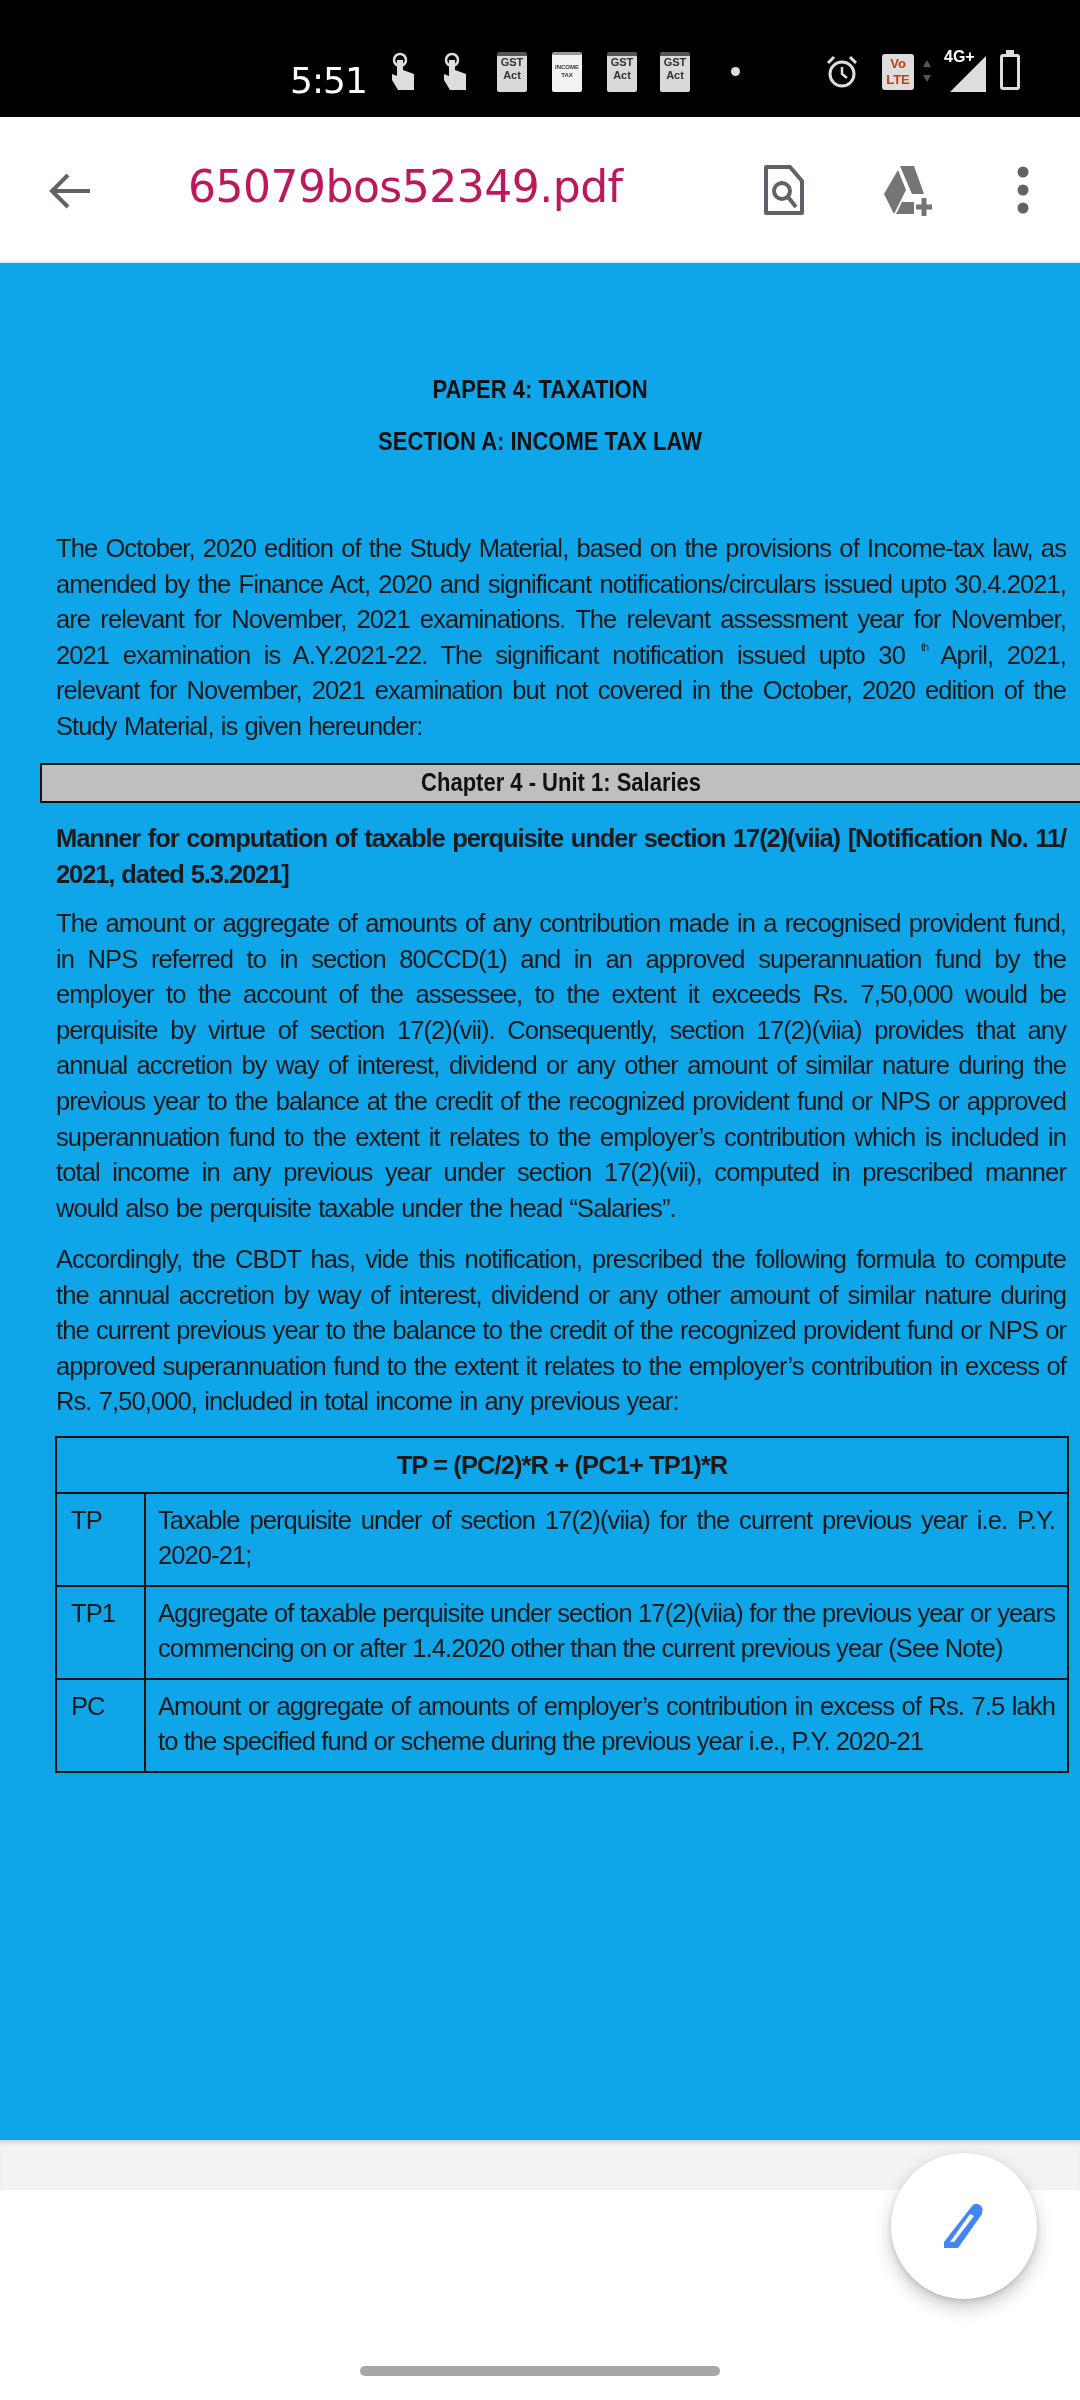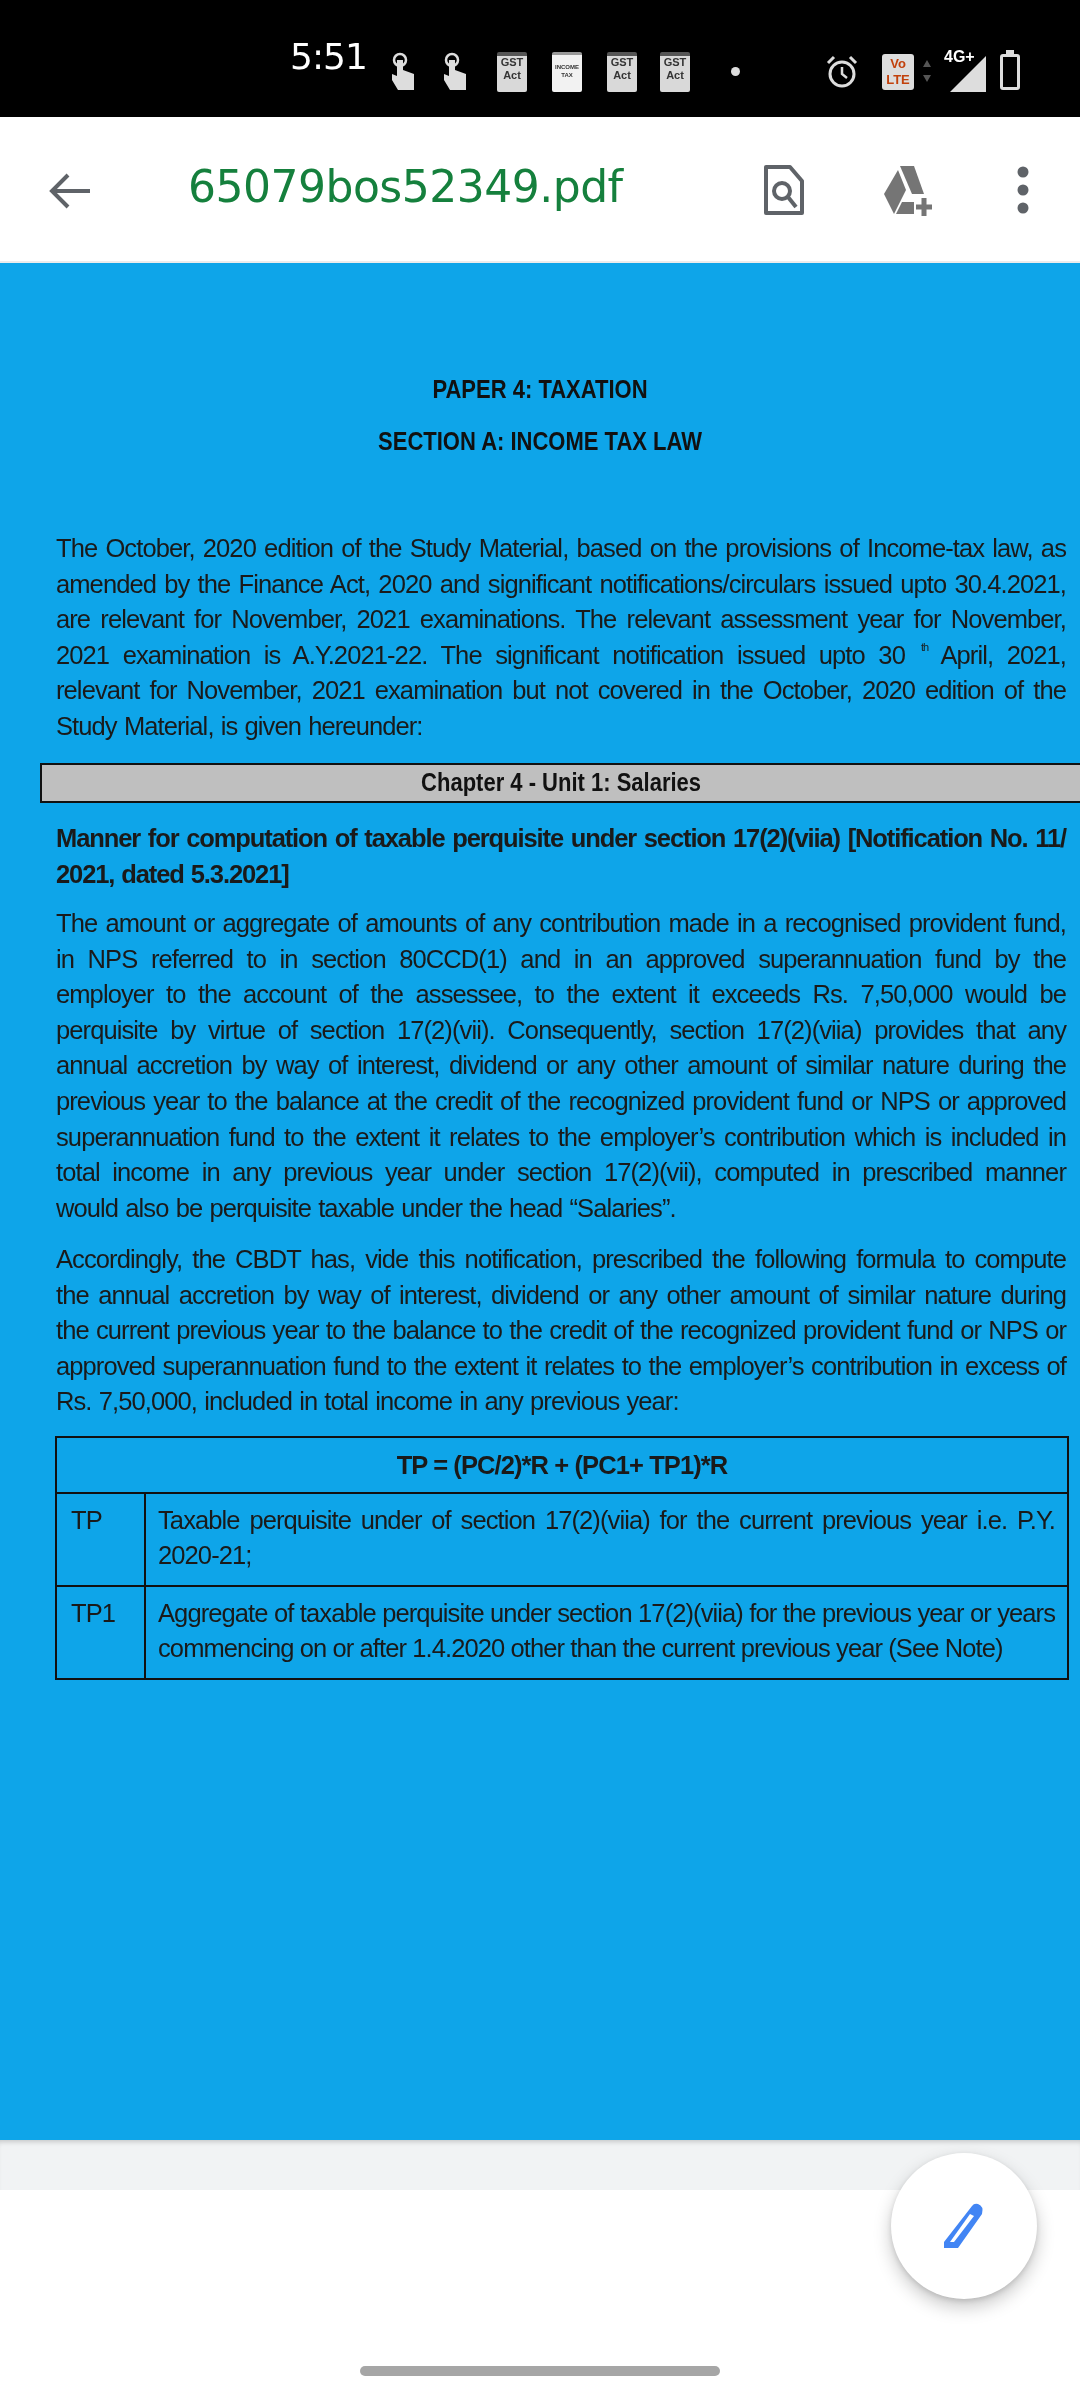--- a/index.html
+++ b/index.html
@@ -1,36 +1,36 @@
 <!DOCTYPE html>
 <html><head>
 <meta charset="utf-8">
 <style>
   * { box-sizing: border-box; margin: 0; padding: 0; }
   html, body { width: 1080px; height: 2400px; overflow: hidden; background: #ffffff; }
   body { position: relative; font-family: "Liberation Sans", sans-serif; }
 
   
   .status-bar { position: absolute; left: 0; top: 0; width: 1080px; height: 117px; background: #000; color: #fff; }
-  .status-bar .time { position: absolute; left: 290px; top: 36px; font-family: "DejaVu Sans", sans-serif; font-size: 36px; letter-spacing: -1px; color: #fff; }
+  .status-bar .time { position: absolute; left: 290px; top: 60px; font-family: "DejaVu Sans", sans-serif; font-size: 36px; letter-spacing: -1px; color: #fff; }
   .sb-icon { position: absolute; top: 52px; }
   .touch { width: 30px; height: 40px; }
   .book { width: 30px; height: 40px; background: #d9d9d9; border-top: 4px solid #555; border-radius: 2px; color: #333; font-family: "Liberation Sans Narrow","Liberation Sans", sans-serif; font-size: 11px; line-height: 13px; text-align: center; padding-top: 0; font-weight: bold; }
   .book.white { background: #f2f2f2; border-top: 3px solid #999; font-size: 6px; line-height: 8px; padding-top: 8px; }
   .dot { position: absolute; left: 731px; top: 67px; width: 9px; height: 9px; border-radius: 50%; background: #ddd; }
   .volte { position: absolute; left: 882px; top: 54px; width: 32px; height: 36px; background: #ddd; border-radius: 3px; color: #c2410c; font-size: 13px; font-weight: bold; line-height: 16px; text-align: center; padding-top: 2px; }
   .arrows { position: absolute; left: 902px; top: 58px; }
   .net-label { position: absolute; left: 944px; top: 48px; font-size: 16px; font-weight: bold; color: #fff; }
   .battery { position: absolute; left: 1000px; top: 54px; width: 20px; height: 36px; border: 3px solid #ddd; border-radius: 3px; }
   .battery::before { content: ""; position: absolute; left: 3px; top: -7px; width: 8px; height: 4px; background: #ddd; }
 
   
   .app-bar { position: absolute; left: 0; top: 117px; width: 1080px; height: 146px; background: #fff; border-bottom: 2px solid #ececec; box-shadow: 0 2px 3px rgba(0,0,0,0.06); }
   .back-btn { position: absolute; left: 40px; top: 44px; width: 60px; height: 60px; display: flex; align-items: center; justify-content: center; }
-  .file-title { position: absolute; left: 188px; top: 44px; font-family: "DejaVu Sans", sans-serif; font-size: 44px; color: #15803d; letter-spacing: -0.5px; }
+  .file-title { position: absolute; left: 188px; top: 44px; font-family: "DejaVu Sans", sans-serif; font-size: 44px; color: #be185d; letter-spacing: -0.5px; }
   .action { position: absolute; top: 38px; width: 70px; height: 70px; display: flex; align-items: center; justify-content: center; }
 
   
   .page { position: absolute; left: 0; top: 263px; width: 1080px; height: 1877px; background: #0ea5e9; }
   .h-center { position: absolute; left: 0; width: 1080px; text-align: center; font-family: "Liberation Sans", sans-serif; font-weight: bold; color: #111; font-size: 25px; transform: scaleX(0.88); }
   .black-bar { position: absolute; left: 42px; top: 212px; width: 1030px; height: 40px; background: #000; color: #fff; font-weight: bold; font-size: 25px; text-align: center; line-height: 40px; }
   .black-bar span { display: inline-block; transform: scaleX(0.88); }
   .para { position: absolute; left: 56px; width: 1010px; font-family: "Liberation Sans", sans-serif; font-size: 25.5px; line-height: 35.6px; color: #1a1a1a; text-align: justify; letter-spacing: -0.9px; word-spacing: 1px; }
   .para sup { font-size: 11px; vertical-align: top; line-height: 18px; margin-left: 16px; }
   .chapter-bar { position: absolute; left: 40px; top: 500px; width: 1042px; height: 40px; background: #bfbfbf; border: 2.5px solid #111; text-align: center; line-height: 35px; font-weight: bold; font-size: 25px; color: #111; }
@@ -154,20 +154,24 @@
       <td colspan="2" class="formula-cell">TP = (PC/2)*R + (PC1+ TP1)*R</td>
     </tr>
     <tr style="height:92px">
       <td class="term">TP</td>
       <td class="def">Taxable perquisite under of section 17(2)(viia) for the current previous year i.e. P.Y. 2020-21;</td>
     </tr>
     <tr style="height:92px">
       <td class="term">TP1</td>
       <td class="def">Aggregate of taxable perquisite under section 17(2)(viia) for the previous year or years commencing on or after 1.4.2020 other than the current previous year (See Note)</td>
     </tr>
+    <tr style="height:92px">
+      <td class="term">PC</td>
+      <td class="def">Amount or aggregate of amounts of employer’s contribution in excess of Rs. 7.5 lakh to the specified fund or scheme during the previous year i.e., P.Y. 2020-21</td>
+    </tr>
   </tbody>
     </table>
 </div>
 
 <div class="bottom-shade"></div>
 
 <div class="fab">
   <svg width="52" height="52" viewBox="0 0 52 52">
     <path d="M40 4 Q46 6 44 14 L20 48 L6 48 L6 42 L34 6 Q36 3 40 4 Z" fill="#4285f4"></path>
     <path d="M36 16 L16 42 L12 42 L32 14 Z" fill="#fff"></path>

